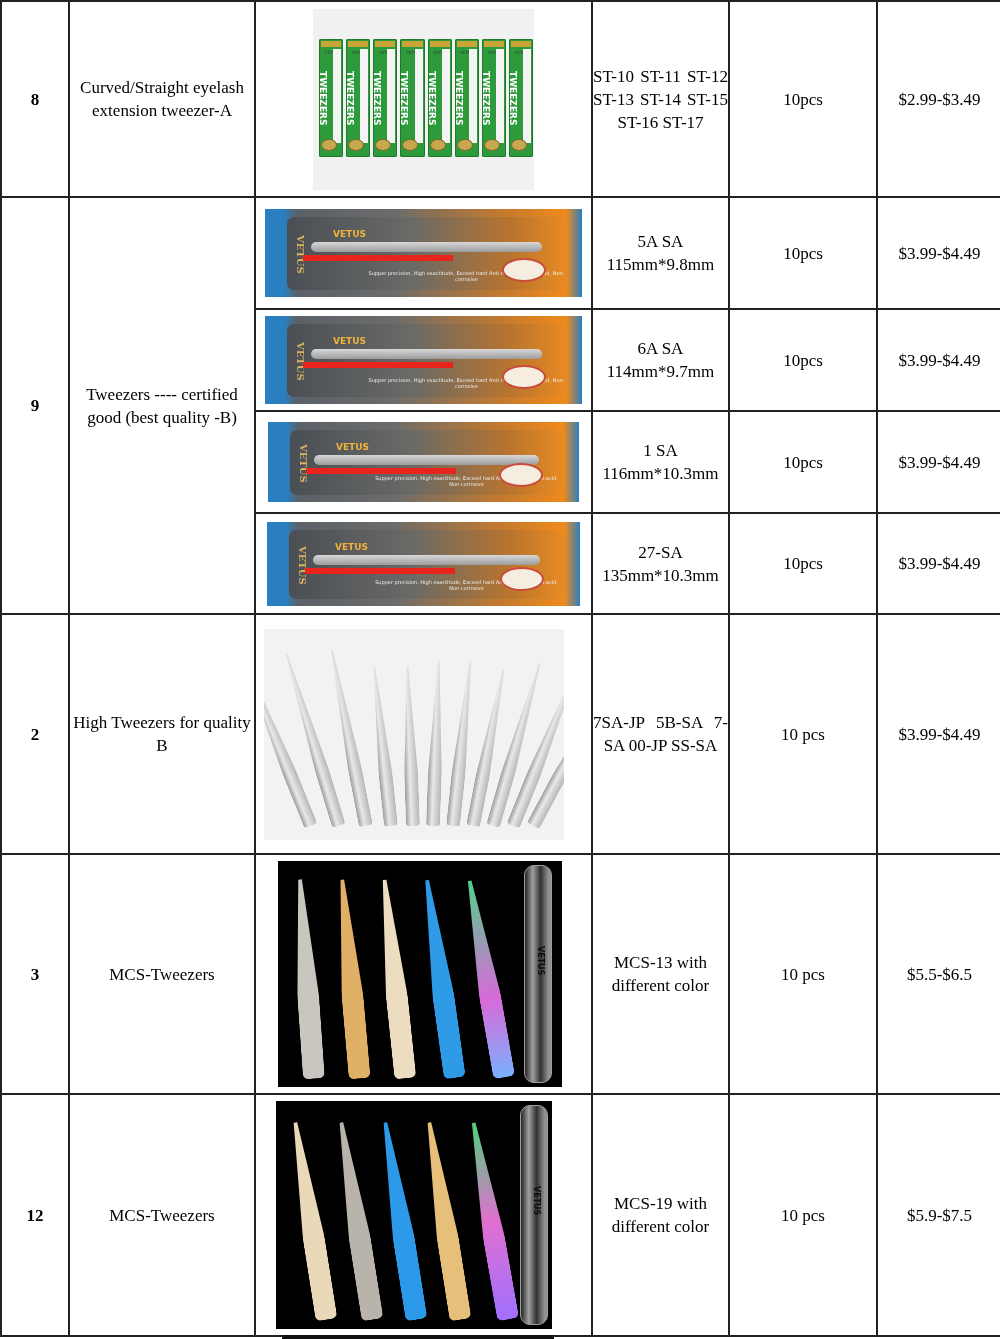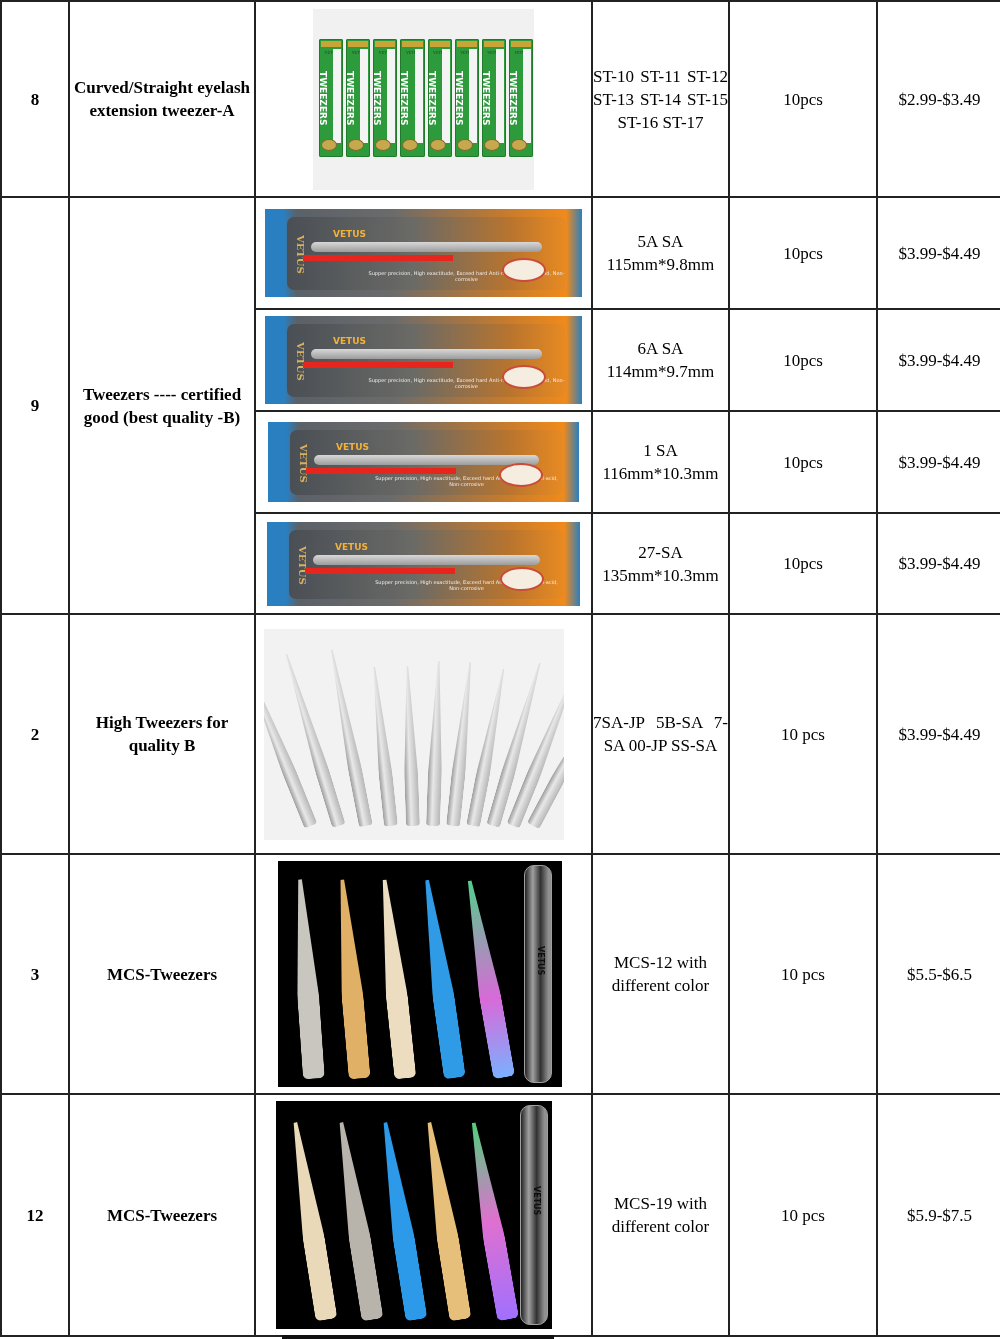--- a/index.html
+++ b/index.html
@@ -3,21 +3,21 @@
 <meta charset="utf-8">
 <style>
   html, body { margin: 0; padding: 0; background: #ffffff; }
   body { width: 1000px; height: 1339px; overflow: hidden; position: relative;
          font-family: "Liberation Serif", "DejaVu Serif", serif; color: #000; }
   table.products { position: absolute; left: 0; top: 0; border-collapse: collapse;
          table-layout: fixed; width: 1001px; }
   table.products td { border: 2px solid #222; padding: 0; text-align: center;
          vertical-align: middle; font-size: 17px; line-height: 23px; }
   td.no { font-weight: bold; }
-  td.name { font-weight: bold; padding: 0 10px; }
+  td.name { font-weight: normal; padding: 0 10px; }
   td.img { position: relative; }
   td.model { padding: 0 2px 0 5px; }
   td.model.justify { text-align: justify; text-align-last: center; }
   .pic { margin: 0 auto; position: relative; overflow: hidden; }
 
   
   .pic-green { width: 221px; height: 181px; background: #f1f1f1; margin-top: 0; }
   .pack-row { position: absolute; left: 6px; top: 30px; width: 214px; height: 118px; display: flex; gap: 3px; }
   .pack { flex: 1; background: #2d9a3c; border-radius: 2px; position: relative; box-shadow: inset 0 0 0 1px #1f7a2a; }
   .pack .top { position: absolute; left: 2px; right: 2px; top: 2px; height: 6px; background: #c9a537; font-size: 4px; color: #333; }
@@ -231,21 +231,21 @@
         <div class="tw" style="left:18px;background:#c9c6c0;transform:rotate(-4deg)"></div>
         <div class="tw" style="left:62px;background:#e0b067;transform:rotate(-5deg)"></div>
         <div class="tw" style="left:106px;background:#ecdcc0;transform:rotate(-6deg)"></div>
         <div class="tw" style="left:152px;background:#2f9be6;transform:rotate(-8deg)"></div>
         <div class="tw" style="left:198px;background:linear-gradient(180deg,#52d08a,#d86ad8 60%,#7bb0ff);transform:rotate(-10deg)"></div>
         <div class="tube" style="left:246px">
               <div class="label">VETUS</div>
             </div>
       </div>
     </td>
-    <td class="model">MCS-12 with different color</td>
+    <td class="model">MCS-13 with different color</td>
     <td>10 pcs</td>
     <td>$5.5-$6.5</td>
   </tr>
 
   <tr style="height:242px">
     <td class="no">12</td>
     <td class="name">MCS-Tweezers</td>
     <td class="img">
       <div class="pic pic-dark2" style="margin-left:20px" title="MCS-18 curved tweezers in champagne, silver, blue, gold, rainbow with clear tube">
         <div class="tw" style="left:24px;background:#ead9b8;transform:rotate(-9deg)"></div>

